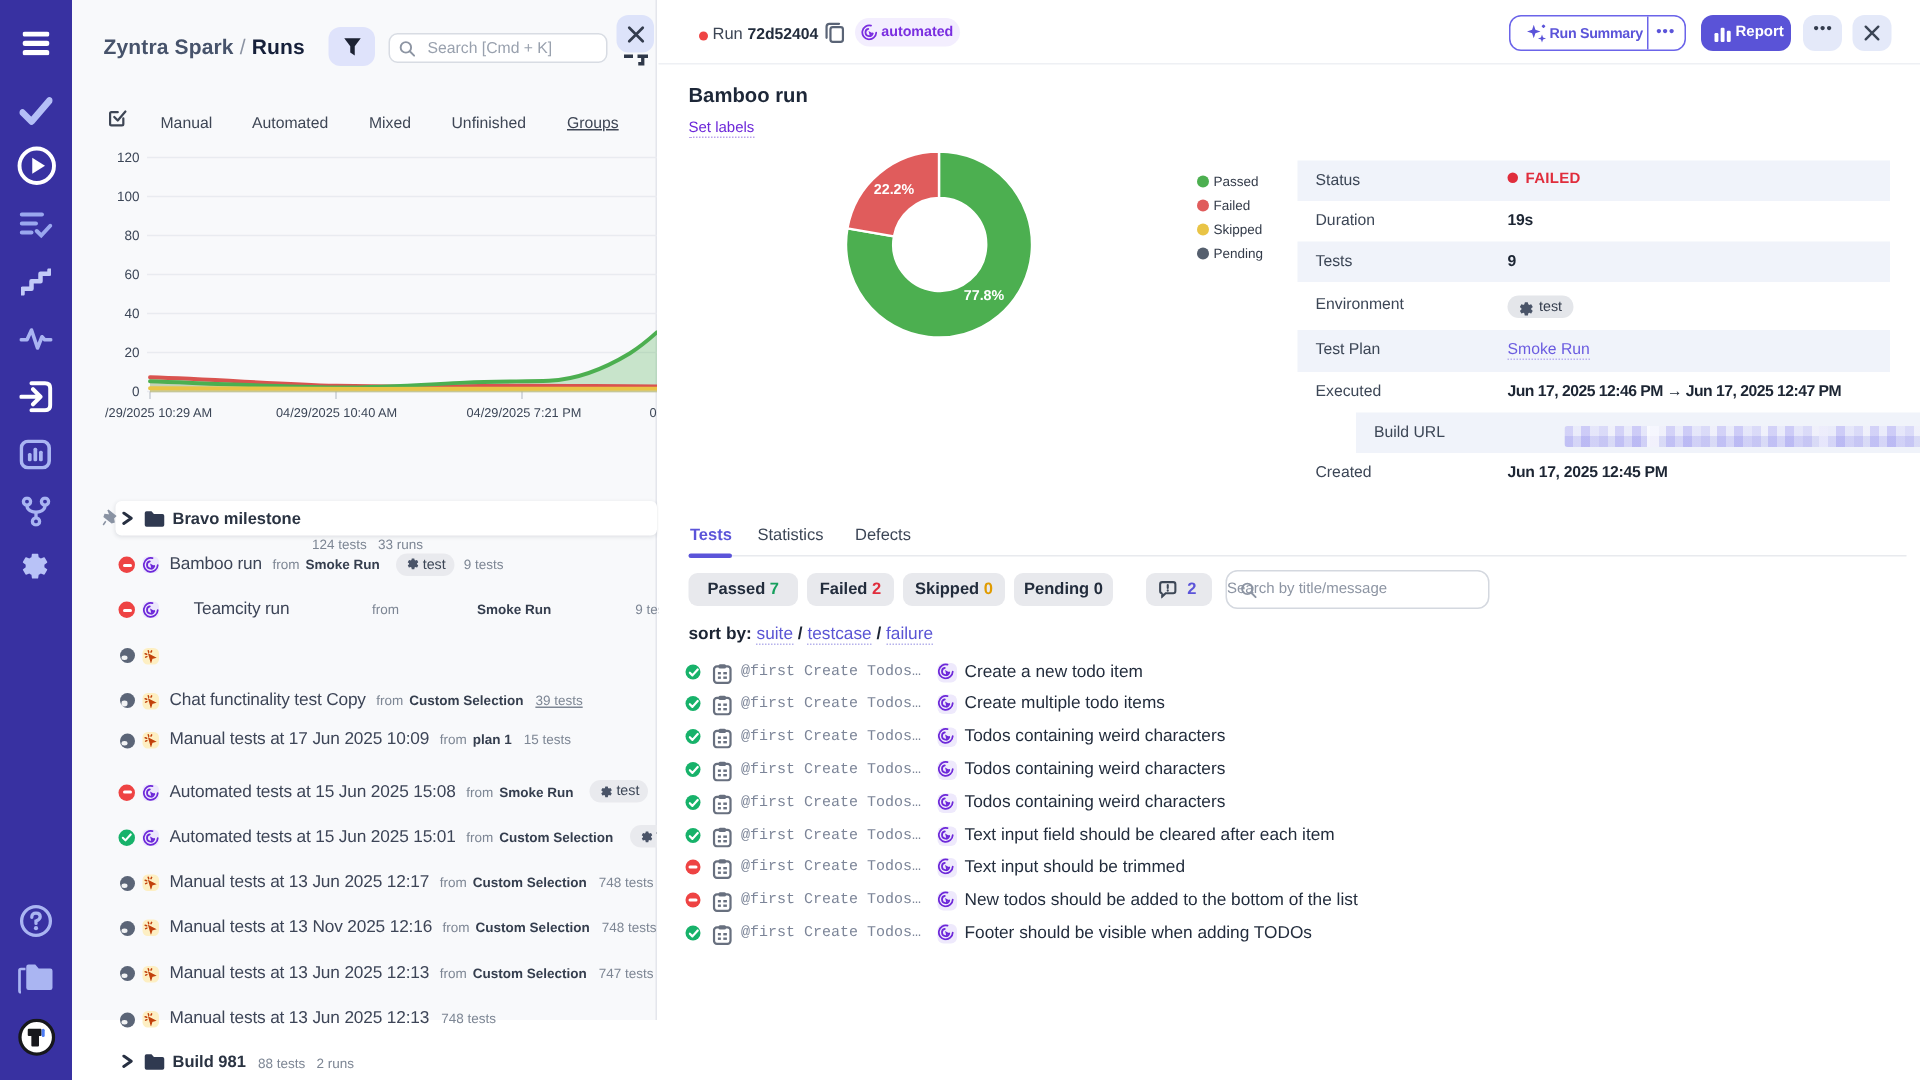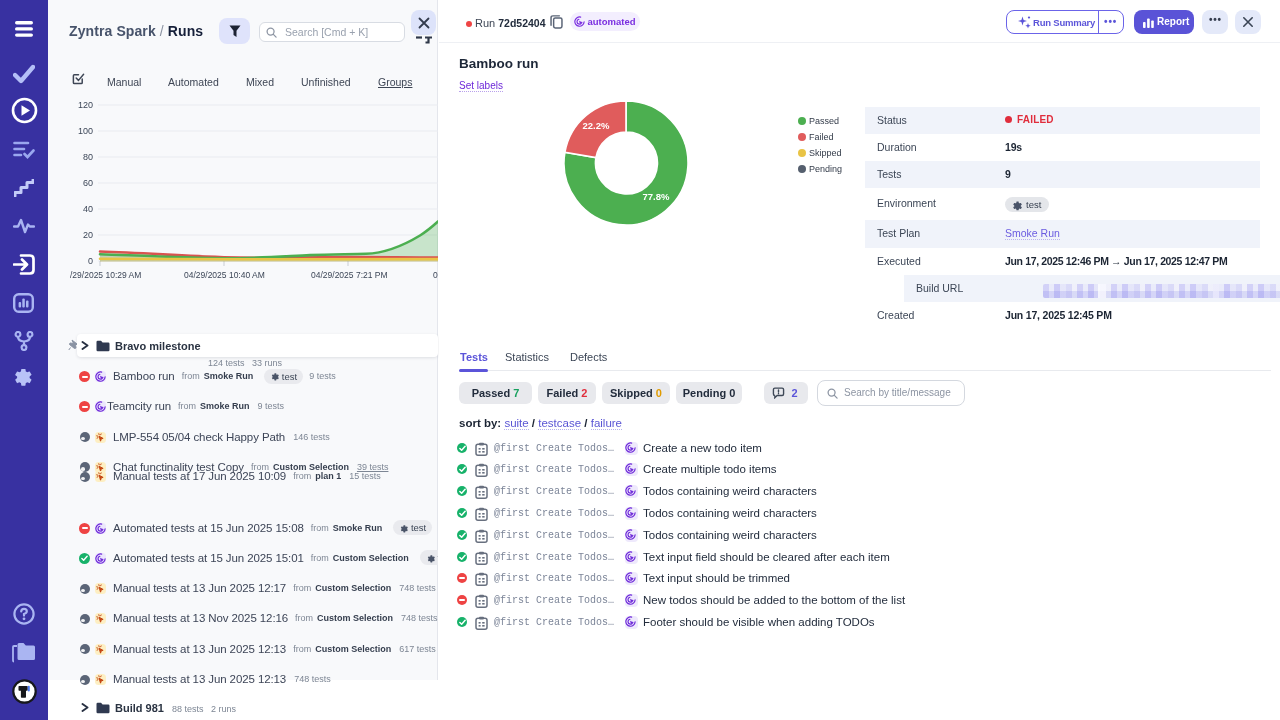--- a/index.html
+++ b/index.html
@@ -39,21 +39,21 @@
   
   .drow { position:absolute; left:426px; width:395px; }
   .drow.alt { background:#f0f3fa; }
   .dlabel { position:absolute; left:12px; top:7px; font-size:10.5px; color:#3c4656; }
   .dval { position:absolute; left:140px; top:7px; font-size:10.5px; font-weight:700; color:#1c2533; white-space:nowrap; letter-spacing:-0.2px;}
   
   .rtab { position:absolute; top:351px; font-size:11px; font-weight:600; color:#3c4656;}
   #rp-tabline { position:absolute; left:20px; top:370px; width:812px; height:1px; background:#e8eaee; }
   .pill { position:absolute; top:382px; height:22px; background:#e8e9ed; border-radius:6px; font-size:11px; font-weight:600; color:#222c3c; text-align:center; line-height:22px;}
   .pill b { font-weight:600; }
-  #tsearch { position:absolute; left:378px; top:380px; width:148px; height:26px; border:1px solid #d4d8df; border-radius:8px; background:#fff; font-size:10px; color:#8d95a3; line-height:24px; padding-left:26px; white-space:nowrap; overflow:hidden;}
+  #tsearch { position:absolute; left:378px; top:380px; width:176px; height:26px; border:1px solid #d4d8df; border-radius:8px; background:#fff; font-size:10px; color:#8d95a3; line-height:24px; white-space:nowrap; overflow:hidden;}
   #sortby { position:absolute; left:20px; top:417px; font-size:11.5px; color:#1b2433; font-weight:600;}
   #sortby a { color:#5a55d4; font-weight:400; border-bottom:1px dotted #b6b2ec; }
   
   .trow { position:absolute; left:0; height:22px; width:820px; }
   .trow .mono { position:absolute; left:55px; top:5px; font-family:"Liberation Mono", monospace; font-size:10px; color:#7c8598; white-space:nowrap;}
   .trow .ttl { position:absolute; left:204px; top:4px; font-size:11.5px; font-weight:500; color:#232d3d; white-space:nowrap;}
   .trow .st-green, .trow .st-red { left:18px; top:5px; width:10px; height:10px;}
   .trow .st-red:after { left:2px; top:4px; }
   .trow .clip { position:absolute; left:36px; top:4px; }
   .trow .aicon { position:absolute; left:186px; top:4px; width:13px; height:13px; border-radius:4px; background:#eee9fc;}
@@ -236,44 +236,40 @@
         <span class="st-red" style="left:31px;top:6px;"></span>
         <span class="ticon auto" style="left:47px;top:6px;">
           <svg width="11" height="11" viewBox="0 0 14 14" style="position:absolute;left:0;top:0;">
             <g fill="none" stroke="#6d28d9" stroke-width="1.5">
               <path d="M8.5 1.4 A5.9 5.9 0 1 0 12.9 7.4" stroke-linecap="round"></path>
               <path d="M6.2 4.2 A3.1 3.1 0 1 0 9.9 8" stroke-linecap="round"></path>
             </g>
             <path d="M6.4 6 L11 8.4 L8.6 9 L7.9 11.4 Z" fill="#6d28d9"></path>
           </svg>
         </span>
-        <div style="position:absolute;left:59px;top:0;height:22px;display:flex;align-items:center;white-space:nowrap;width:325px;overflow:hidden;">
+        <div style="position:absolute;left:81px;top:0;height:22px;display:flex;align-items:center;white-space:nowrap;width:325px;overflow:hidden;gap:48px;">
           <span style="font-size:11.5px;font-weight:500;color:#3d4557;letter-spacing:-0.1px;">Teamcity run</span>
           <span style="font-size:9px;color:#7d8694;margin-left:7px;">from</span>
           <span style="font-size:9px;color:#353e4e;font-weight:700;margin-left:4px;">Smoke Run</span>
           <span style="font-size:9px;color:#7d8694;margin-left:8px;">9 tests</span>
         </div>
       </div>
       <div class="runrow" style="top:425.6px;">
         <span class="st-globe" style="left:32px;top:6.5px;"></span>
         <span class="ticon man" style="left:47px;top:6px;">
           <svg width="9" height="9" viewBox="0 0 12 12" style="position:absolute;left:1px;top:1px;">
             <g stroke="#c2410c" stroke-width="1.3" stroke-linecap="round">
               <path d="M4.5 4.5 L9.5 7.2 L7 7.8 L6.2 10.4 Z" fill="#c2410c"></path>
               <path d="M3.8 1 L4.2 2.4"></path>
               <path d="M1 3.8 L2.4 4.2"></path>
               <path d="M6.8 1.2 L6.2 2.4"></path>
               <path d="M1.4 6.8 L2.6 6.3"></path>
             </g>
           </svg>
         </span>
-        <div style="position:absolute;left:65px;top:0;height:22px;display:flex;align-items:center;white-space:nowrap;width:325px;overflow:hidden;">
-          <span style="font-size:11.5px;font-weight:500;color:#3d4557;letter-spacing:-0.1px;">LMP-554 05/04 check Happy Path</span>
-          <span style="font-size:9px;color:#7d8694;margin-left:8px;">146 tests</span>
-        </div>
       </div>
       <div class="runrow" style="top:455.9px;padding-left:24px;">
         <span class="st-globe" style="left:32px;top:6.5px;"></span>
         <span class="ticon man" style="left:47px;top:6px;">
           <svg width="9" height="9" viewBox="0 0 12 12" style="position:absolute;left:1px;top:1px;">
             <g stroke="#c2410c" stroke-width="1.3" stroke-linecap="round">
               <path d="M4.5 4.5 L9.5 7.2 L7 7.8 L6.2 10.4 Z" fill="#c2410c"></path>
               <path d="M3.8 1 L4.2 2.4"></path>
               <path d="M1 3.8 L2.4 4.2"></path>
               <path d="M6.8 1.2 L6.2 2.4"></path>
@@ -281,21 +277,21 @@
             </g>
           </svg>
         </span>
         <div style="position:absolute;left:65px;top:0;height:22px;display:flex;align-items:center;white-space:nowrap;width:325px;overflow:hidden;">
           <span style="font-size:11.5px;font-weight:500;color:#3d4557;letter-spacing:-0.1px;">Chat functinality test Copy</span>
           <span style="font-size:9px;color:#7d8694;margin-left:7px;">from</span>
           <span style="font-size:9px;color:#353e4e;font-weight:700;margin-left:4px;">Custom Selection</span>
           <span style="font-size:9px;color:#7d8694;margin-left:8px;text-decoration:underline;">39 tests</span>
         </div>
       </div>
-      <div class="runrow" style="top:465px;">
+      <div class="runrow" style="top:482px;">
         <span class="st-globe" style="left:32px;top:6.5px;"></span>
         <span class="ticon man" style="left:47px;top:6px;">
           <svg width="9" height="9" viewBox="0 0 12 12" style="position:absolute;left:1px;top:1px;">
             <g stroke="#c2410c" stroke-width="1.3" stroke-linecap="round">
               <path d="M4.5 4.5 L9.5 7.2 L7 7.8 L6.2 10.4 Z" fill="#c2410c"></path>
               <path d="M3.8 1 L4.2 2.4"></path>
               <path d="M1 3.8 L2.4 4.2"></path>
               <path d="M6.8 1.2 L6.2 2.4"></path>
               <path d="M1.4 6.8 L2.6 6.3"></path>
             </g>
@@ -401,21 +397,21 @@
               <path d="M1 3.8 L2.4 4.2"></path>
               <path d="M6.8 1.2 L6.2 2.4"></path>
               <path d="M1.4 6.8 L2.6 6.3"></path>
             </g>
           </svg>
         </span>
         <div style="position:absolute;left:65px;top:0;height:22px;display:flex;align-items:center;white-space:nowrap;width:325px;overflow:hidden;">
           <span style="font-size:11.5px;font-weight:500;color:#3d4557;letter-spacing:-0.1px;">Manual tests at 13 Jun 2025 12:13</span>
           <span style="font-size:9px;color:#7d8694;margin-left:7px;">from</span>
           <span style="font-size:9px;color:#353e4e;font-weight:700;margin-left:4px;">Custom Selection</span>
-          <span style="font-size:9px;color:#7d8694;margin-left:8px;">617 tests</span>
+          <span style="font-size:9px;color:#7d8694;margin-left:8px;">747 tests</span>
         </div>
       </div>
       <div class="runrow" style="top:668px;">
         <span class="st-globe" style="left:32px;top:6.5px;"></span>
         <span class="ticon man" style="left:47px;top:6px;">
           <svg width="9" height="9" viewBox="0 0 12 12" style="position:absolute;left:1px;top:1px;">
             <g stroke="#c2410c" stroke-width="1.3" stroke-linecap="round">
               <path d="M4.5 4.5 L9.5 7.2 L7 7.8 L6.2 10.4 Z" fill="#c2410c"></path>
               <path d="M3.8 1 L4.2 2.4"></path>
               <path d="M1 3.8 L2.4 4.2"></path>

